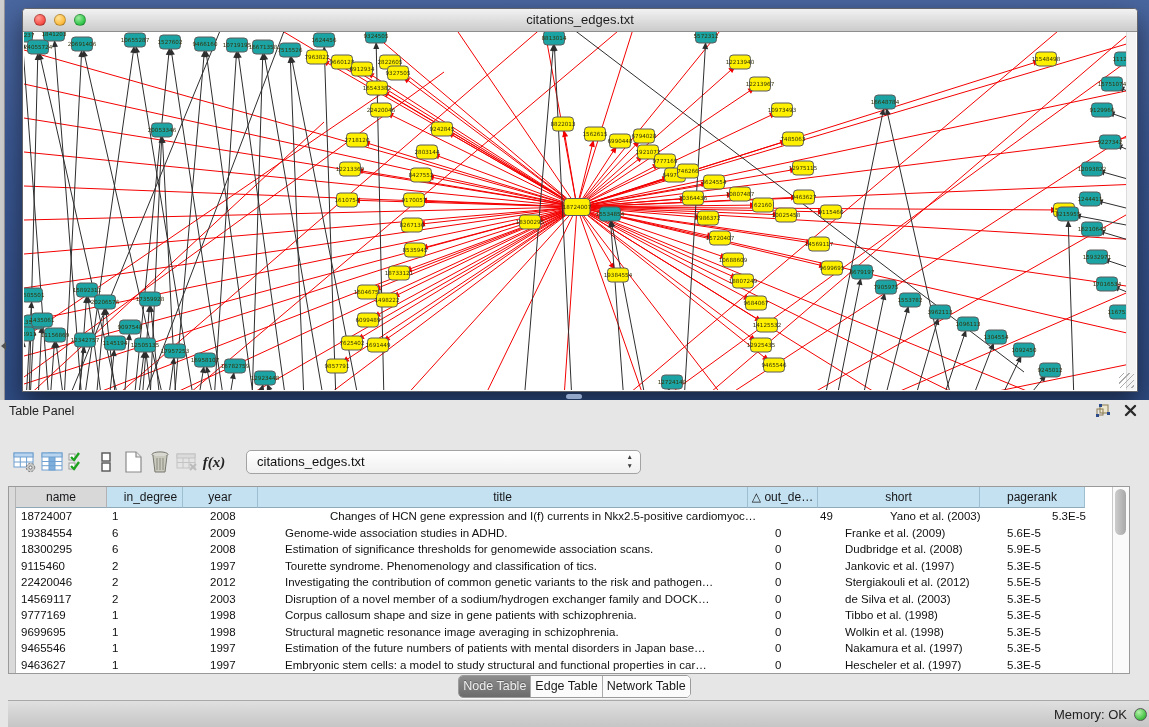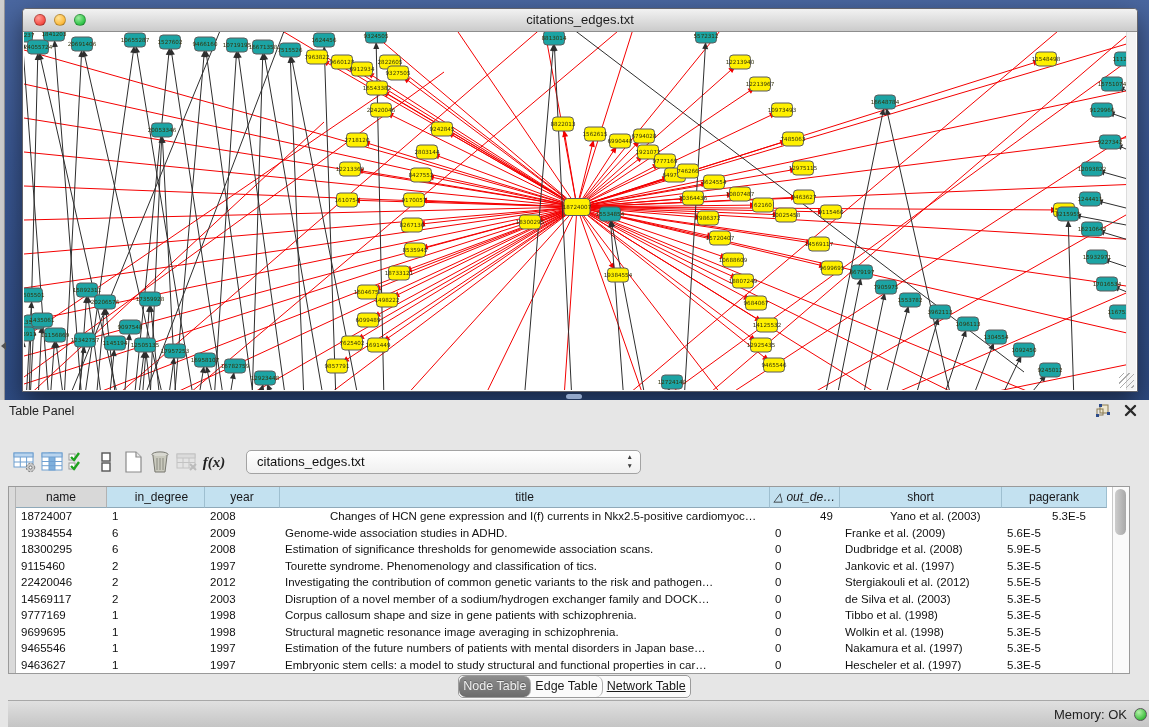--- a/index.html
+++ b/index.html
@@ -56,22 +56,22 @@
   .tr{display:flex;height:16.5px;}
   .td{box-sizing:border-box;padding-left:5px;font-size:11.5px;line-height:16.5px;color:#101010;
       overflow:hidden;white-space:nowrap;}
   .tbl-vscroll{position:absolute;right:0;top:0;bottom:0;width:16px;background:#FAFAFA;border-left:1px solid #C9C9C9;}
   .tbl-thumb{position:absolute;left:2px;top:2px;width:11px;height:46px;border-radius:6px;
       background:linear-gradient(90deg,#CDCDCD,#A8A8A8);}
 
   .tabbar{position:absolute;left:0;top:272px;width:100%;height:28px;display:flex;justify-content:center;align-items:center;}
   .seg{display:flex;height:21px;border:1px solid #9B9B9B;border-radius:5px;overflow:hidden;background:#FCFCFC;
       box-shadow:0 1px 0 rgba(255,255,255,.7);}
-  .seg-item{padding:0 4px;font-size:12.5px;line-height:21px;color:#1c1c1c;border-right:1px solid #ABABAB;background:#FBFBFB;border-radius:7px;}
-  .seg-item:last-child{border-right:none;text-decoration:underline;}
+  .seg-item{padding:0 4px;font-size:12.5px;line-height:21px;color:#1c1c1c;border-right:1px solid #ABABAB;background:#FBFBFB;}
+  .seg-item:last-child{border-right:none;}
   .seg-item.selected{background:linear-gradient(#8D8D8D,#6C6C6C);color:#EFEFEF;text-shadow:0 -1px 0 rgba(0,0,0,.25);}
 
   .statusbar{position:absolute;left:0;bottom:0;width:100%;height:27px;box-sizing:border-box;
       background:linear-gradient(#E0E0E0,#C5C5C5);border-top:1px solid #A8A8A8;
       display:flex;justify-content:flex-end;align-items:center;gap:7px;padding-right:10px;
       font-size:13px;color:#222;margin-left:8px;}
   .mem-dot{width:13px;height:13px;border-radius:50%;box-sizing:border-box;border:1px solid #58585a;
       background:radial-gradient(circle at 35% 30%,#B4F2A9,#3FBF3F 70%,#2D9C2D);}
 </style>
 </head>
@@ -715,24 +715,24 @@
       <div class="dropdown">
         <span>citations_edges.txt</span>
         <div class="dd-arrows">▲<br>▼</div>
       </div>
     </div>
 
     <div class="tablewrap">
       <div class="gutter"></div>
       <div class="thead" id="thead">
           <div class="th first" style="width: 91px;">name</div>
-          <div class="th" style="width: 98px; padding-left: 12px;">in_degree</div>
+          <div class="th" style="width: 76px; padding-left: 12px;">in_degree</div>
           <div class="th" style="width: 75px;">year</div>
           <div class="th" style="width: 490px;">title</div>
-          <div class="th" style="width: 70px; font-style: italic;">△ out_de…</div>
+          <div class="th" style="width: 70px;">△ out_de…</div>
           <div class="th" style="width: 162px;">short</div>
           <div class="th" style="width: 105px;">pagerank</div>
         </div>
       <div class="tbody" id="tbody">
           <div class="tr">
             <div class="td" style="width: 91px;">18724007</div>
             <div class="td" style="width: 98px;">1</div>
             <div class="td" style="width: 75px;">2008</div>
             <div class="td" style="width: 490px; margin-left: 45px;">Changes of HCN gene expression and I(f) currents in Nkx2.5-positive cardiomyoc…</div>
             <div class="td" style="width: 70px;">49</div>

